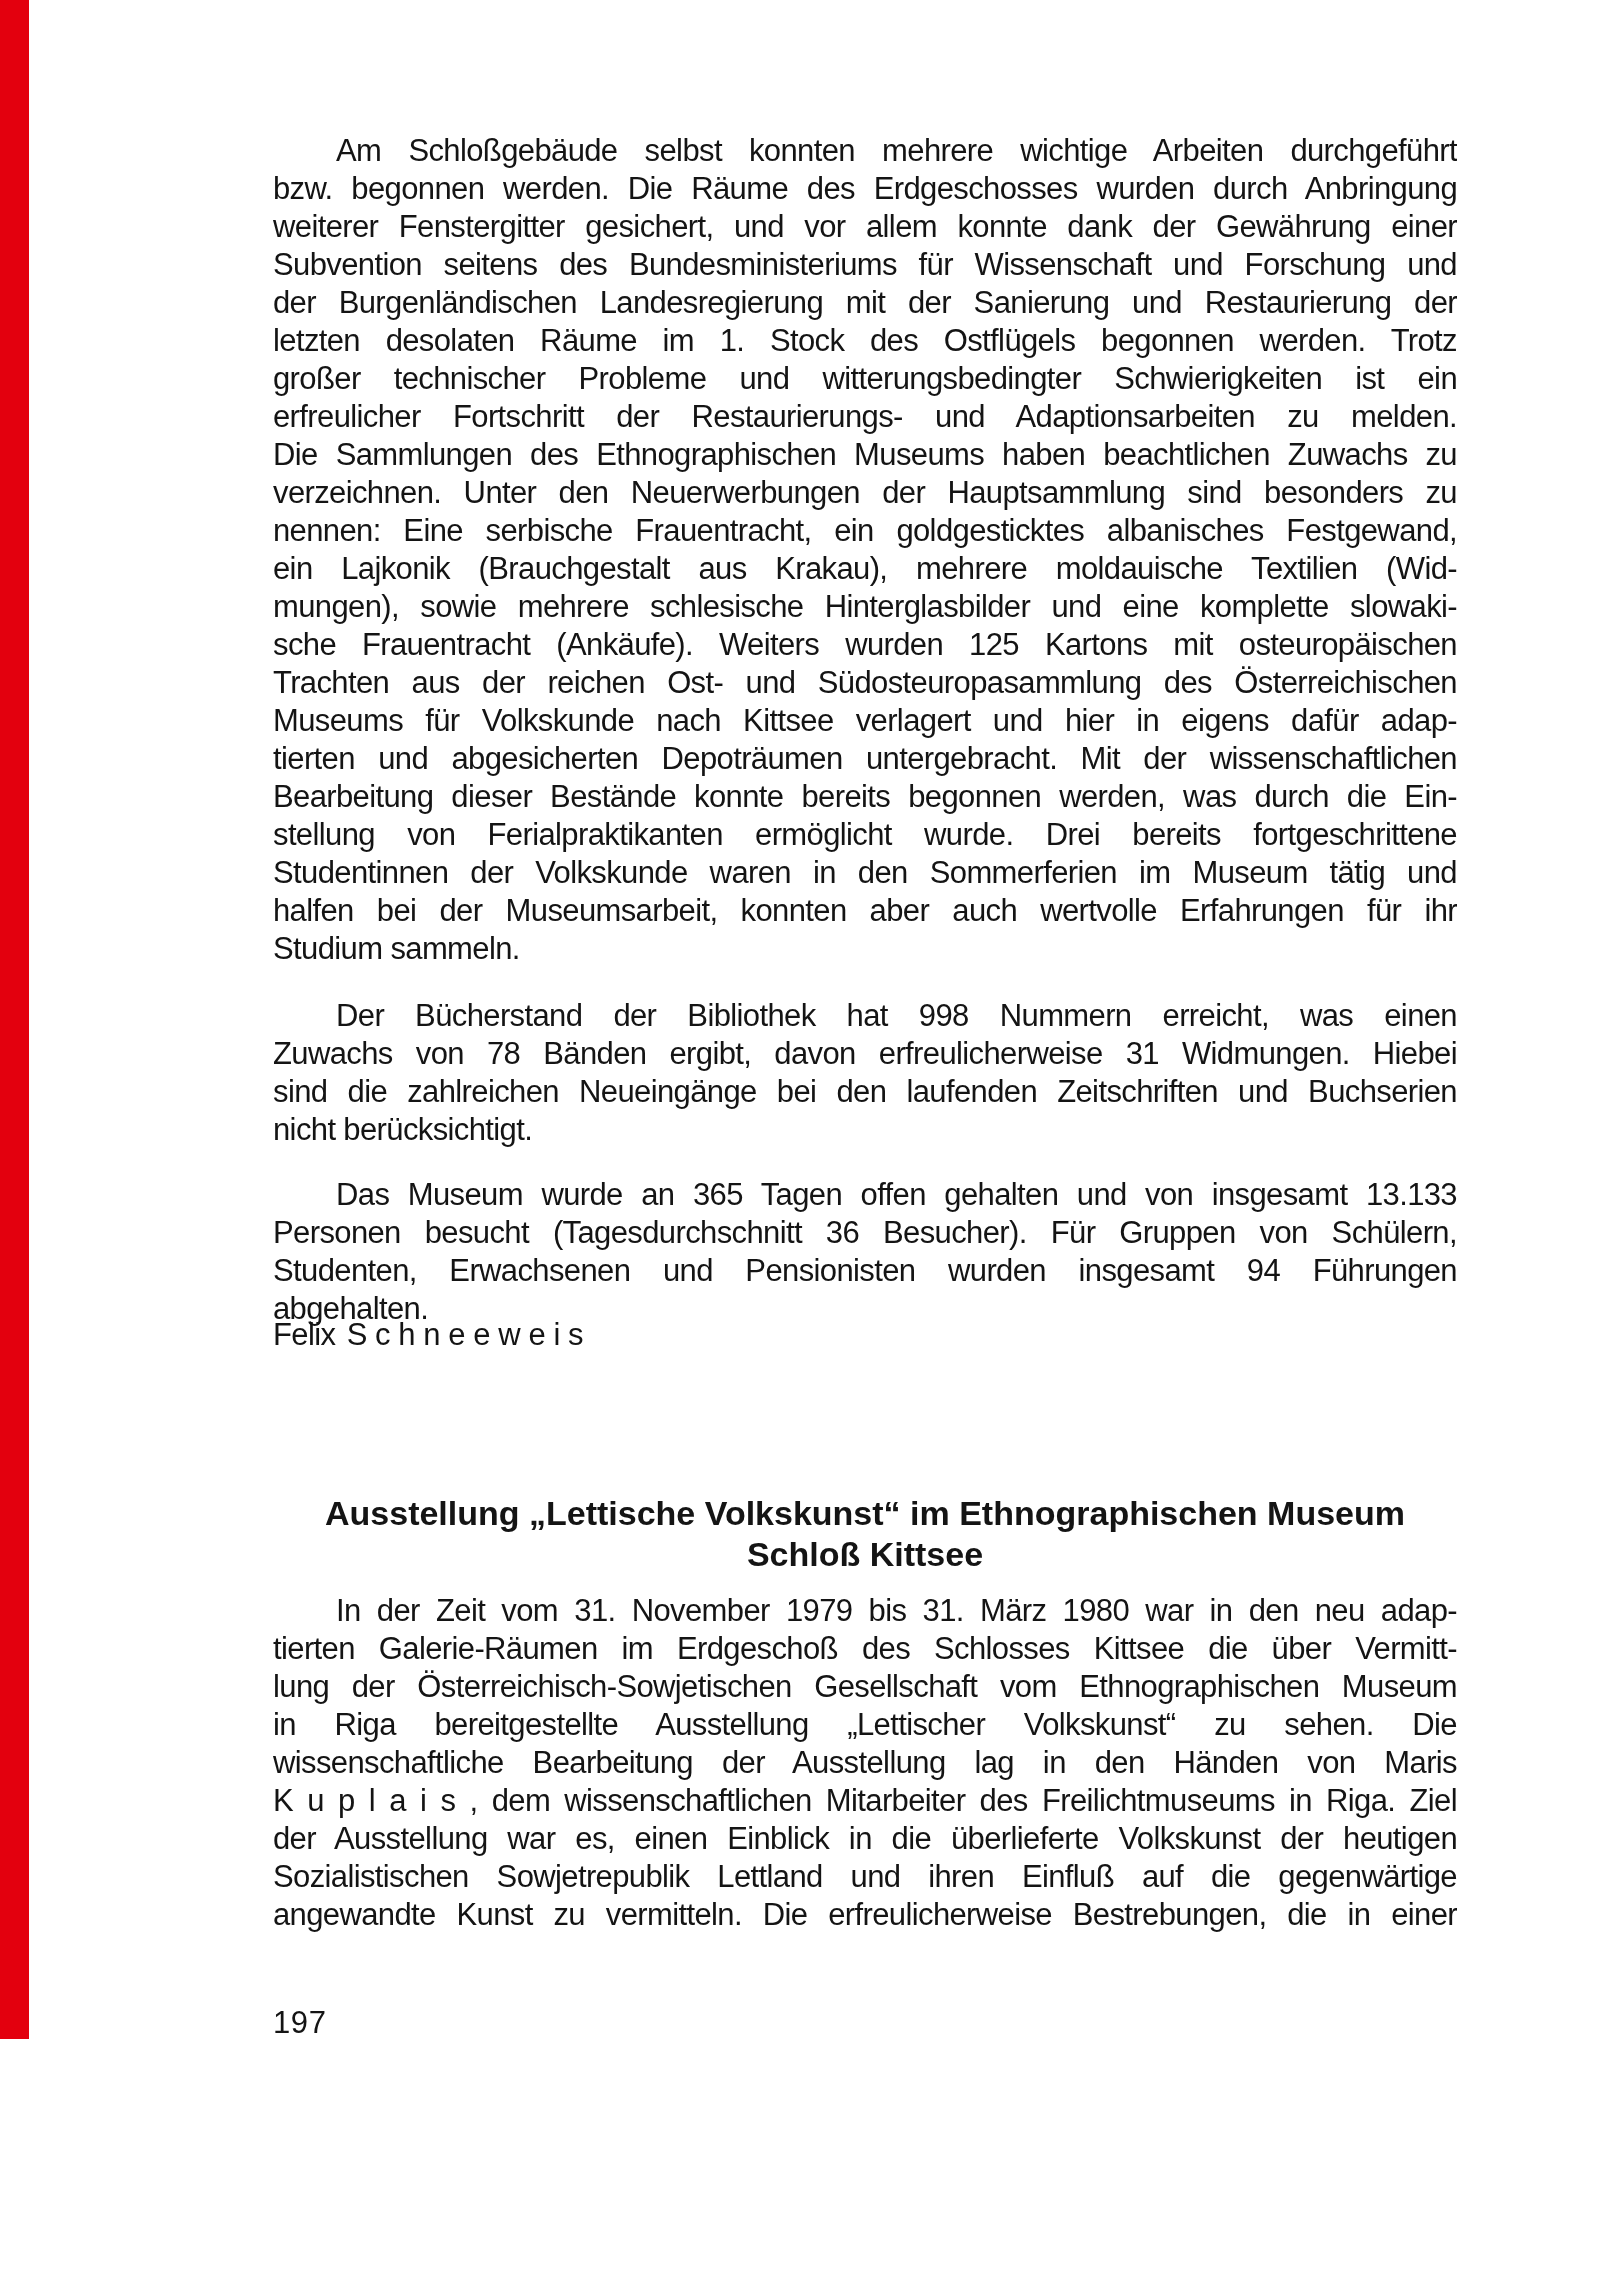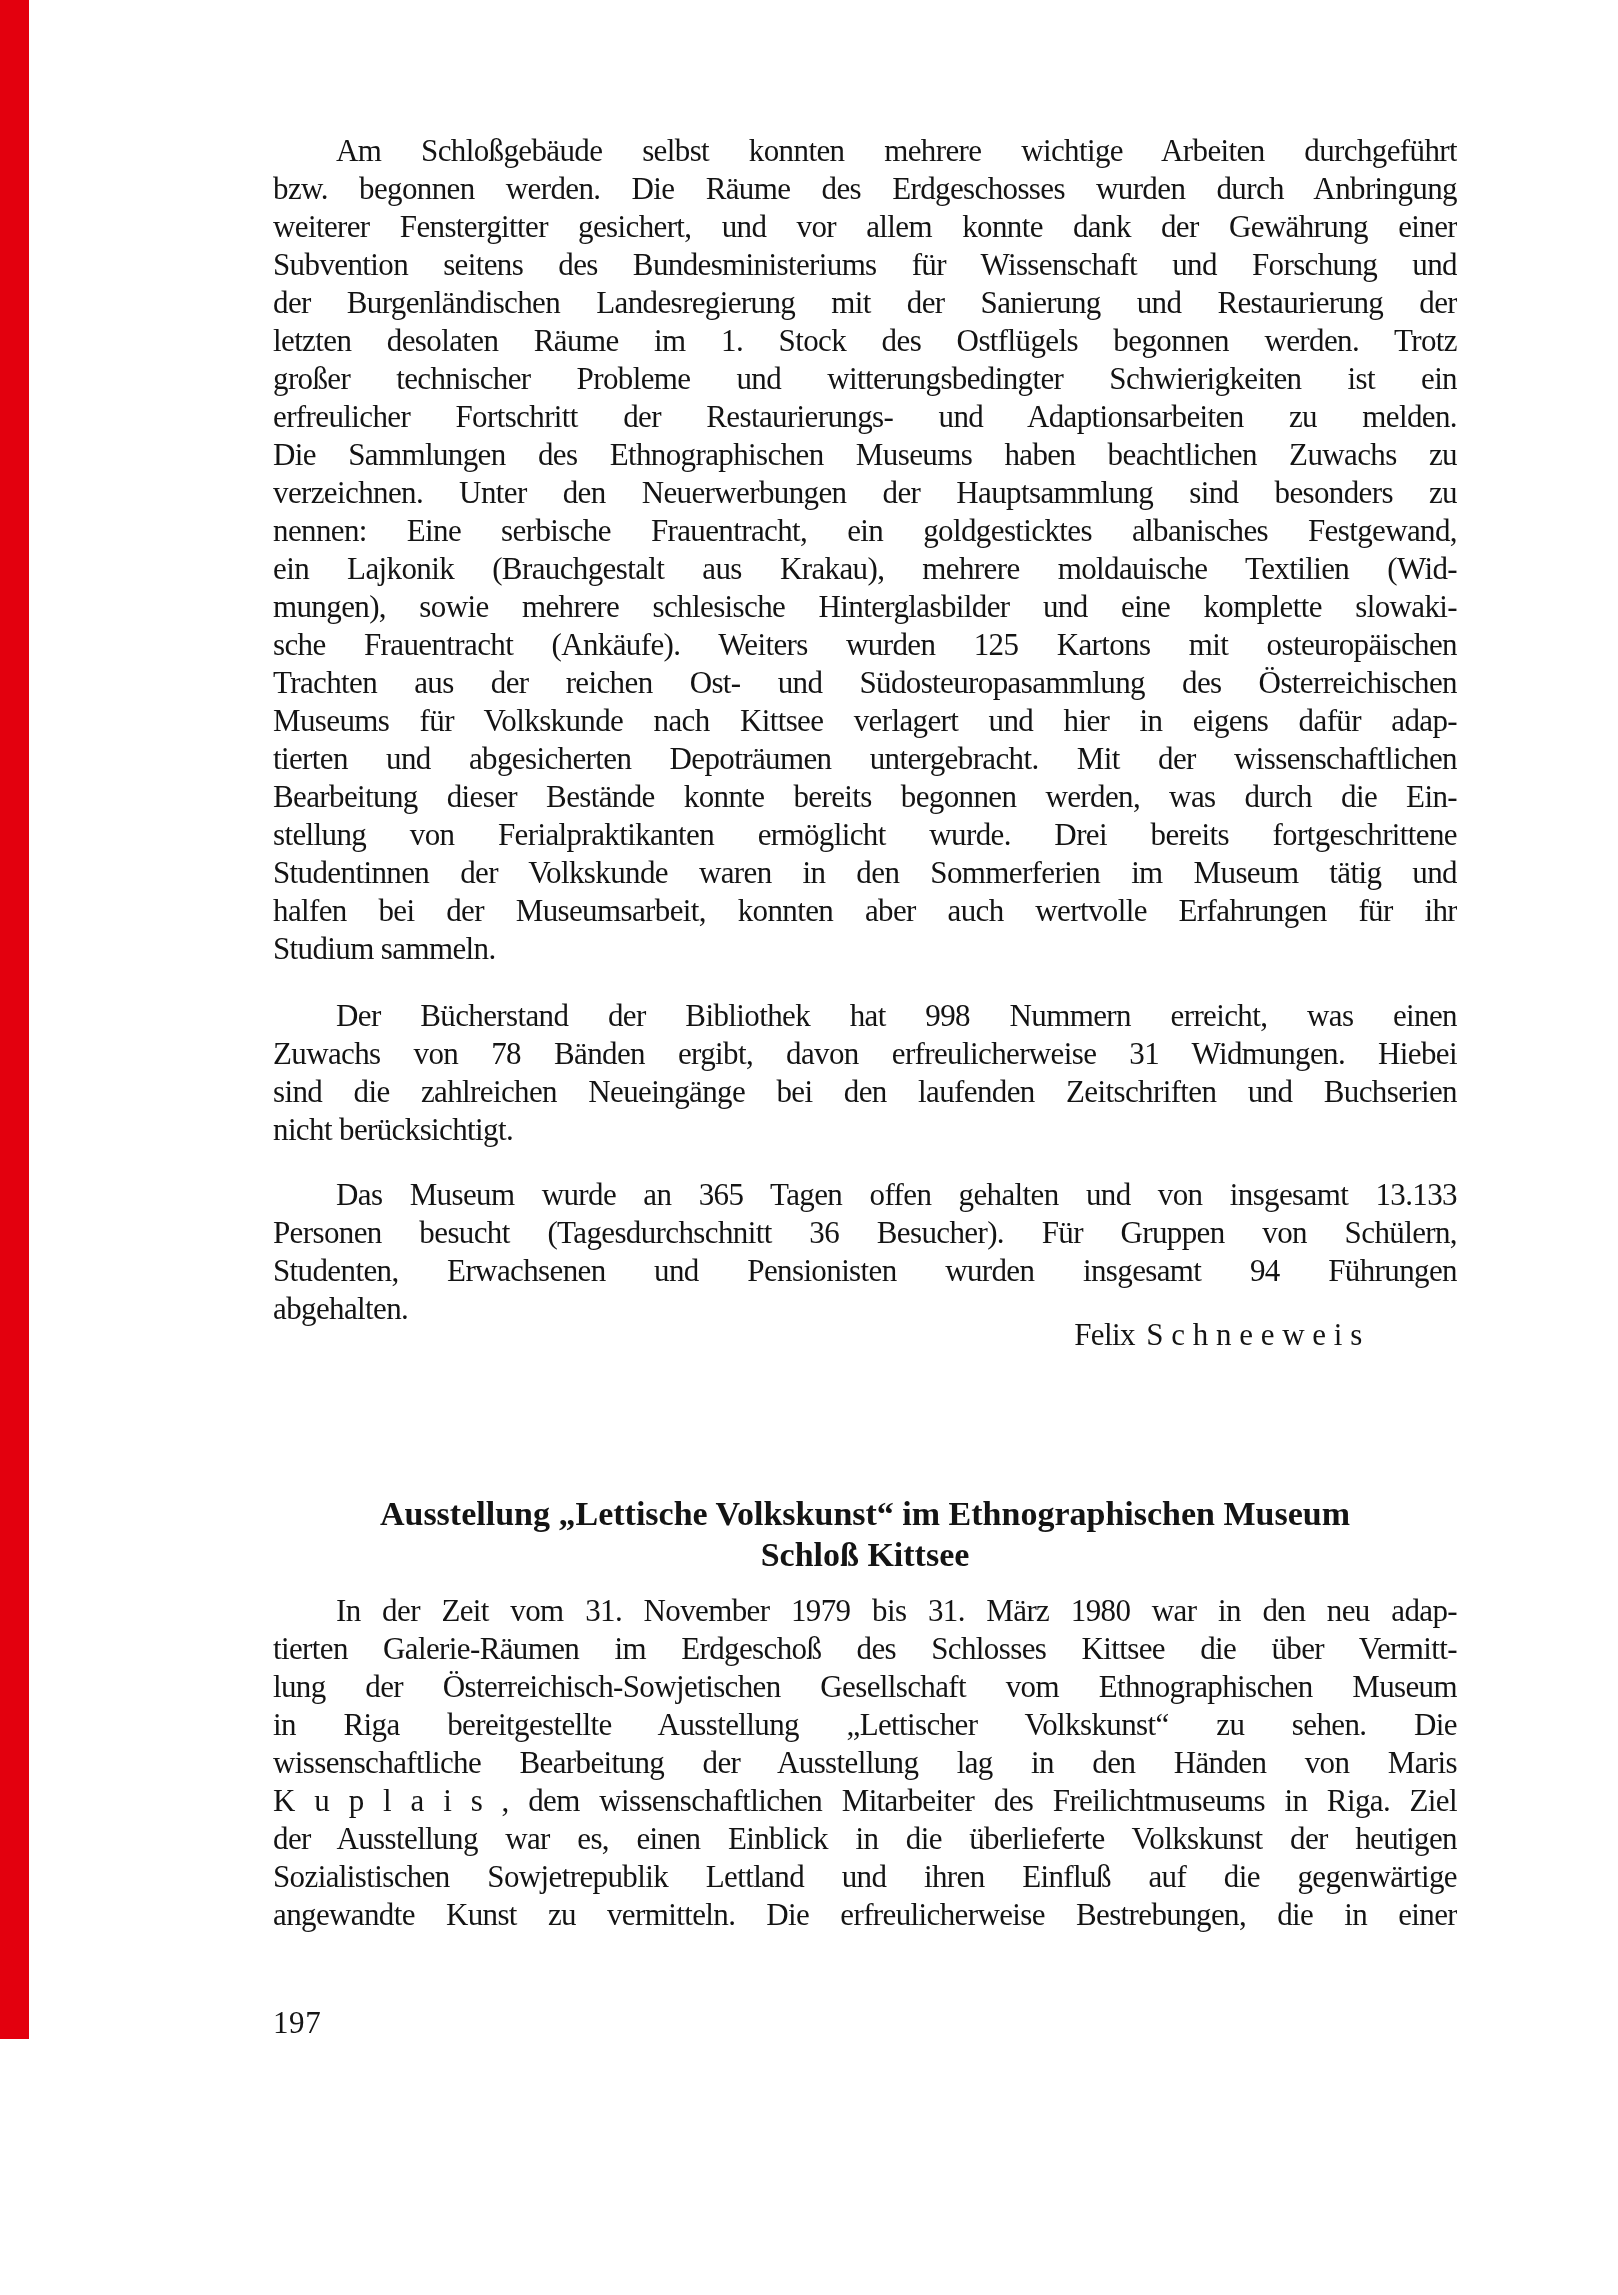--- a/index.html
+++ b/index.html
@@ -2,21 +2,21 @@
 <html lang="de" style="font-size:13px"><head>
 <meta charset="utf-8">
 <style>
   html, body { margin: 0; padding: 0; background: #ffffff; }
   .page {
     position: relative;
     width: 1618px;
     height: 2039px;
     background: #ffffff;
     overflow: hidden;
-    font-family: Liberation Serif, serif;
+    font-family: Liberation Sans, sans-serif;
     color: #141414;
   }
   .red-edge {
     position: absolute;
     left: 0; top: 0;
     width: 29px; height: 100%;
   }
   .text-col {
     position: absolute;
     left: 273px; top: 0;
@@ -33,21 +33,21 @@
     text-align-last: justify;
     overflow: hidden;
     white-space: normal;
   }
   .line.first { text-indent: 63px; }
   .line.flush { text-align: center; text-align-last: left; }
   .signature {
     position: absolute;
     left: 0; top: 1316px;
     width: 100%;
-    text-align: right;
+    text-align: left;
     padding-right: 87px;
     box-sizing: border-box;
     height: 38px; line-height: 38px;
   }
   .signature .surname { letter-spacing: 0.25em; margin-left: 11.3px; }
   .article-heading {
     position: absolute;
     left: 0; top: 1493px;
     width: 100%;
     margin: 0;

